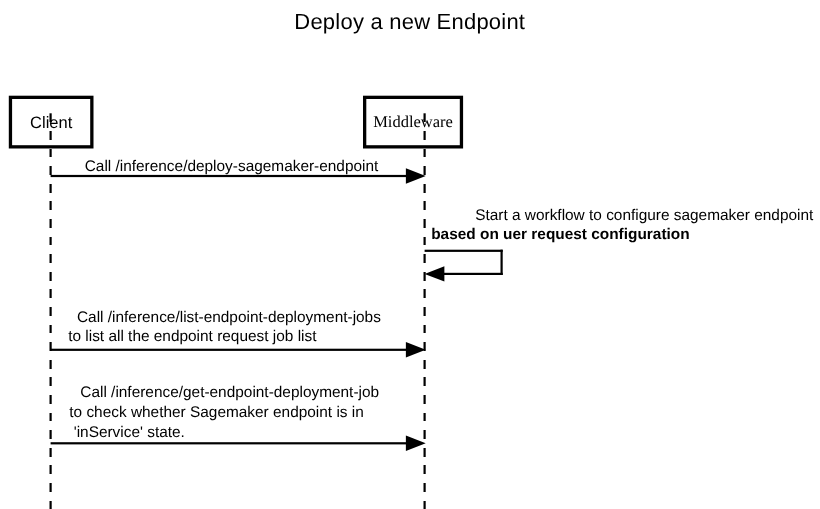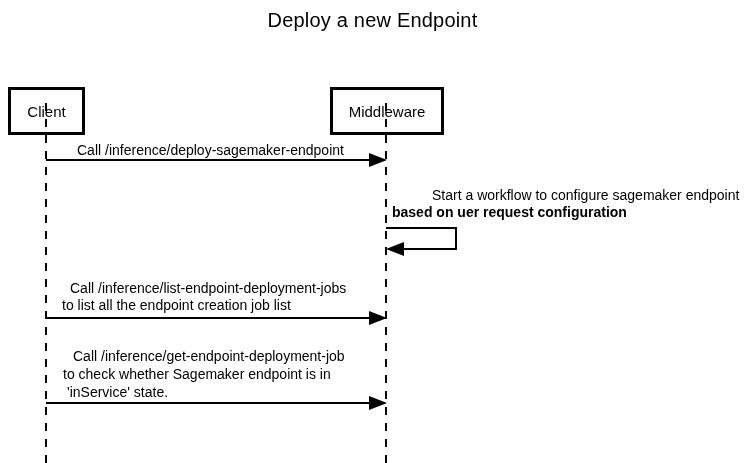--- a/index.html
+++ b/index.html
@@ -9,21 +9,21 @@
   }
   .title{
     position:absolute;top:9px;left:0;width:745px;text-align:center;
     font-size:20px;font-weight:400;letter-spacing:0.2px;
   }
   .actor-box{
     position:absolute;border:3px solid #000;background:#fff;box-sizing:border-box;
     display:flex;align-items:center;justify-content:center;font-size:15px;margin-top:32px;
   }
   .actor-client{left:8px;top:55px;width:77px;height:48px;}
-  .actor-middleware{left:330px;top:55px;width:114px;height:48px;}
+  .actor-middleware{left:330px;top:55px;width:91px;height:48px;font-family:Liberation Serif, serif;}
   .lifeline{
     position:absolute;width:2px;
     background:repeating-linear-gradient(to bottom,#000 0 8px,transparent 8px 16px);
   }
   .lifeline-client{left:45px;top:103px;height:360px;}
   .lifeline-middleware{left:385px;top:103px;height:360px;}
   .msg-line{position:absolute;height:2px;background:#000;}
   .vert-line{position:absolute;width:2px;background:#000;}
   .head-right{
     position:absolute;width:0;height:0;
@@ -57,21 +57,21 @@
   <div class="head-right" style="left:369px;top:153px;"></div>
 
   <div class="msg-text" style="left:408px;top:187px;margin-left:24px;">Start a workflow to configure sagemaker endpoint</div>
   <div class="msg-text" style="left:392px;top:204px;font-weight:bold;">based on uer request configuration</div>
   <div class="msg-line" style="left:386px;top:227px;width:71px;"></div>
   <div class="vert-line" style="left:455px;top:227px;height:23px;"></div>
   <div class="msg-line" style="left:402px;top:248px;width:55px;"></div>
   <div class="head-left" style="left:386px;top:242px;"></div>
 
   <div class="msg-text" style="left:70px;top:280px;">Call /inference/list-endpoint-deployment-jobs</div>
-  <div class="msg-text" style="left:62px;top:297px;">to list all the endpoint creation job list</div>
+  <div class="msg-text" style="left:62px;top:297px;">to list all the endpoint request job list</div>
   <div class="msg-line" style="left:46px;top:317px;width:326px;"></div>
   <div class="head-right" style="left:369px;top:311px;"></div>
 
   <div class="msg-text" style="left:73px;top:348px;">Call /inference/get-endpoint-deployment-job</div>
   <div class="msg-text" style="left:67px;top:384px;">'inService' state.</div>
   <div class="msg-text" style="left:63px;top:366px;">to check whether Sagemaker endpoint is in</div>
   <div class="msg-line" style="left:46px;top:402px;width:326px;"></div>
   <div class="head-right" style="left:369px;top:396px;"></div>
 
 </div>

